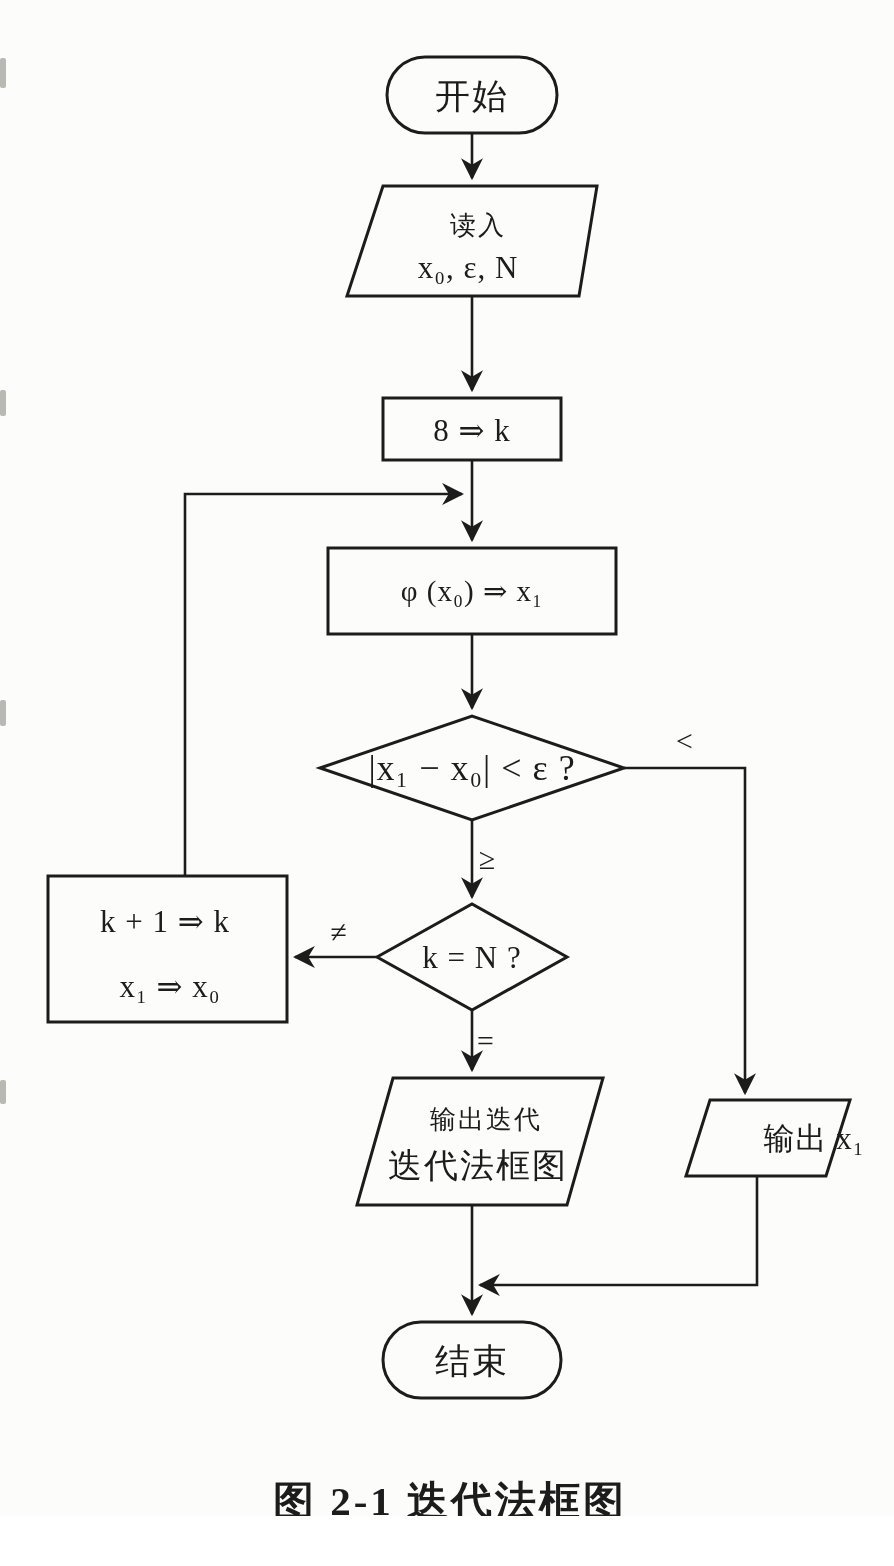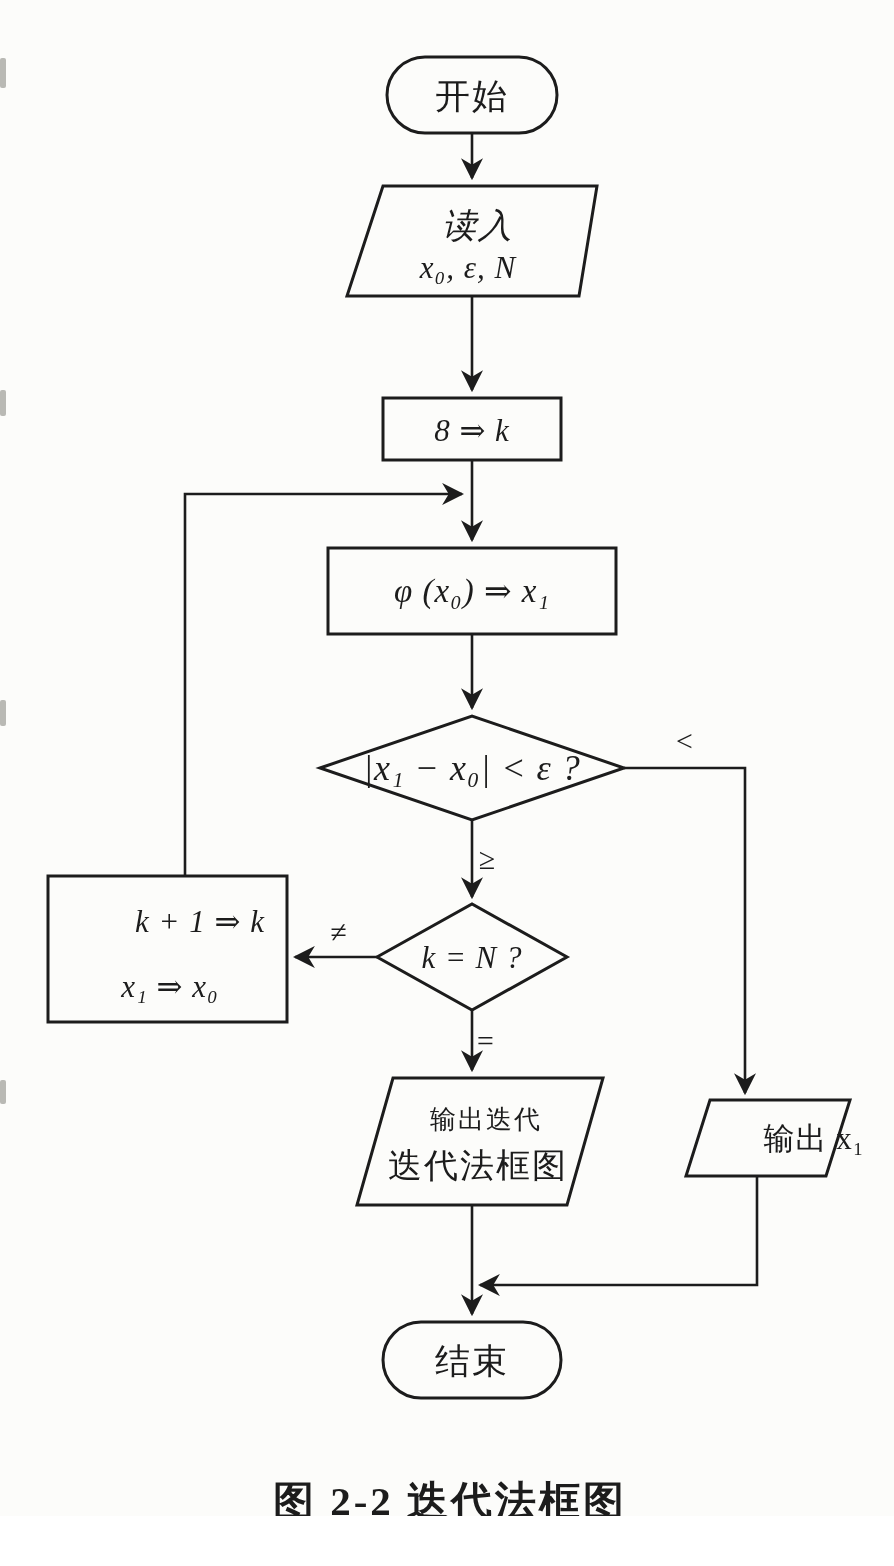--- a/index.html
+++ b/index.html
@@ -40,21 +40,20 @@
   }
   .lbl {
     position: absolute;
     transform: translate(-50%, -50%);
     white-space: nowrap;
     line-height: 1;
     color: var(--ink);
   }
   .cn { font-size: 35px; letter-spacing: 2px; }
   .math {
-    font-style: italic;
     font-size: 31px;
     letter-spacing: 1px;
     text-align: center;
   }
   .edge-lbl {
     font-style: italic;
     font-size: 30px;
   }
   .caption {
     position: absolute;
@@ -127,41 +126,41 @@
 
     <line class="conn" x1="472" y1="1205" x2="472" y2="1314" marker-end="url(#arr)"></line>
 
     <polyline class="conn" points="757,1176 757,1285 480,1285" marker-end="url(#arr)"></polyline>
 
     <rect class="shape" x="383" y="1322" width="178" height="76" rx="38" ry="38"></rect>
   </svg>
 
   <div class="lbl cn" style="left:472px; top:96px;">开始</div>
 
-  <div class="lbl cn" style="left:478px; top:226px; font-size:34px;font-style:italic;">读入</div>
+  <div class="lbl cn" style="left:478px; top:226px; font-size:26px;">读入</div>
   <div class="lbl math" style="left:468px; top:267px;">x₀, ε, N</div>
 
   <div class="lbl math" style="left:472px; top:430px;">8 ⇒ k</div>
 
-  <div class="lbl math" style="left:472px; top:591px; font-size:33px;">φ (x₀) ⇒ x₁</div>
+  <div class="lbl math" style="left:472px; top:591px; font-size:29px;">φ (x₀) ⇒ x₁</div>
 
   <div class="lbl math" style="left:472px; top:768px; font-size:36px;">|x₁ − x₀| &lt; ε ?</div>
 
   <div class="lbl math" style="left:472px; top:957px;">k = N ?</div>
 
-  <div class="lbl math" style="left:165px; top:921px;margin-left:35px;">k + 1 ⇒ k</div>
+  <div class="lbl math" style="left:165px; top:921px;">k + 1 ⇒ k</div>
   <div class="lbl math" style="left:163px; top:986px;margin-left:7px;">x₁ ⇒ x₀</div>
 
   <div class="lbl cn" style="left:486px; top:1120px; font-size:26px;">输出迭代</div>
   <div class="lbl cn" style="left:478px; top:1166px; font-size:34px;">迭代法框图</div>
 
   <div class="lbl cn" style="left:766px; top:1138px; font-size:31px; letter-spacing:1px;margin-left:48px;">输出 x₁</div>
 
   <div class="lbl cn" style="left:472px; top:1361px;">结束</div>
 
   <div class="lbl edge-lbl" style="left:684px; top:741px;">&lt;</div>
   <div class="lbl edge-lbl" style="left:487px; top:859px;">≥</div>
   <div class="lbl edge-lbl" style="left:338px; top:932px;">≠</div>
   <div class="lbl edge-lbl" style="left:485px; top:1041px;">=</div>
 
-  <div class="caption" style="left:450px; top:1501px;">图 2-2  迭代法框图</div>
+  <div class="caption" style="left:450px; top:1501px;">图 2-1  迭代法框图</div>
 
 </div>
 
 </body></html>

